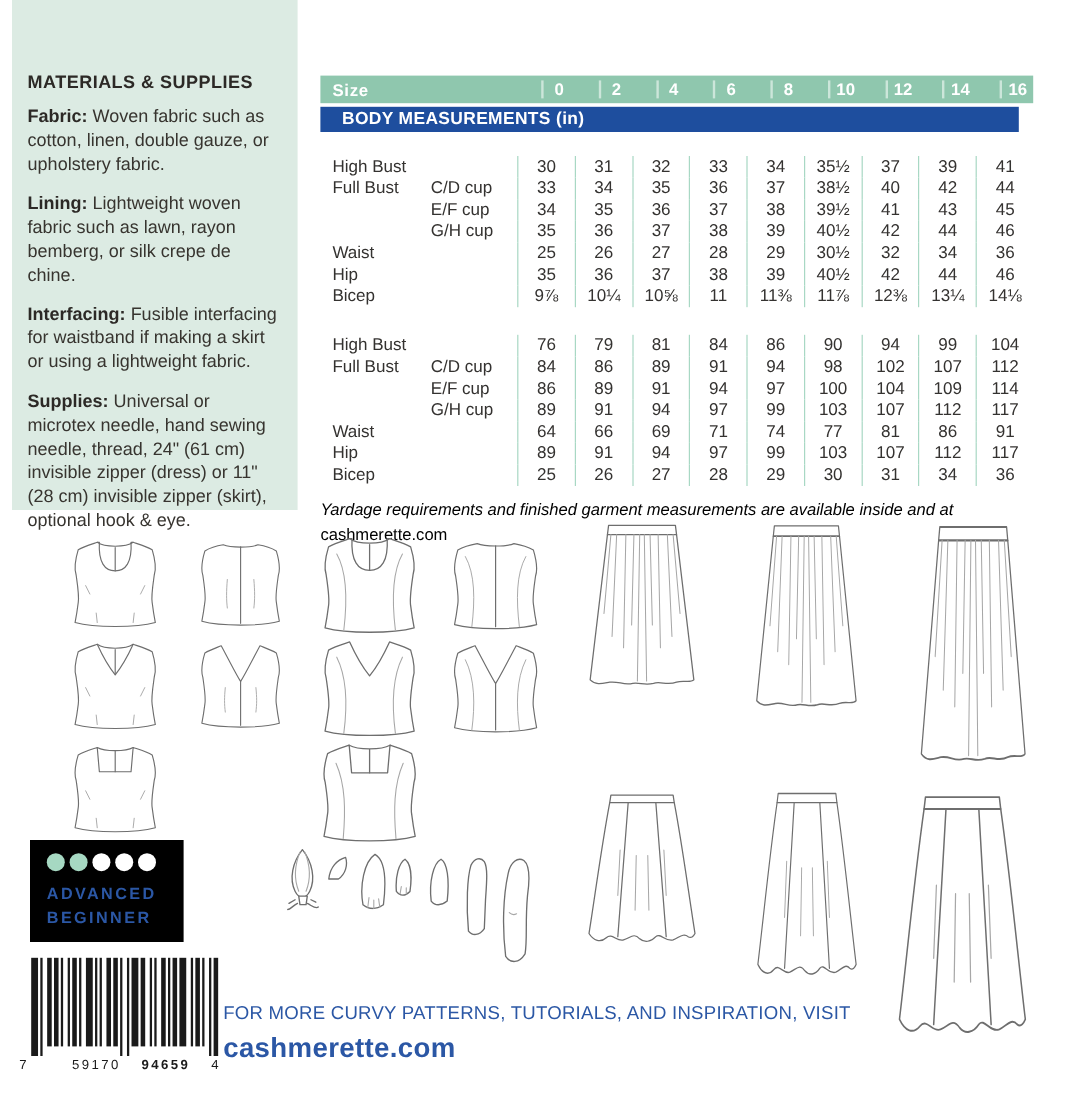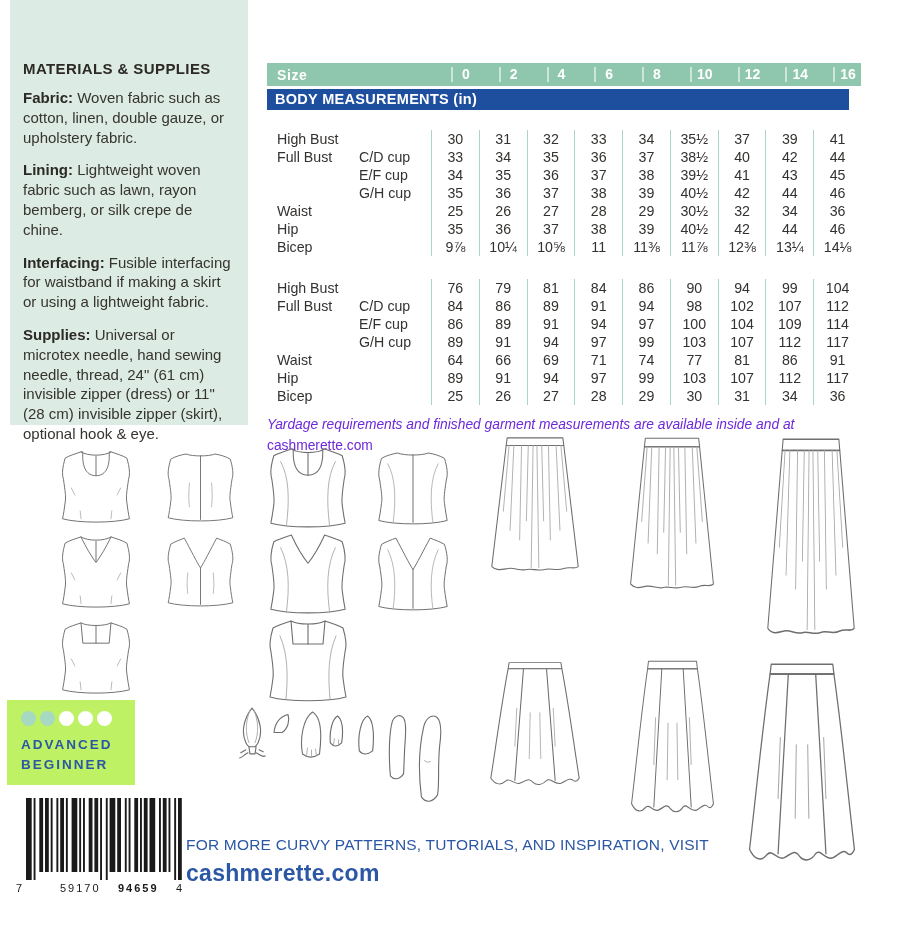--- a/index.html
+++ b/index.html
@@ -24,41 +24,41 @@
   .sidebar p b{color:#2c2926;}
 
   
   .size-table{position:absolute;left:267px;top:63px;width:594px;}
   .size-header{display:grid;grid-template-columns:164px repeat(9,1fr);
                background:var(--header-green);height:23px;align-items:center;
                color:#fff;font-weight:bold;font-size:14px;margin-bottom:3px;gap:20px;}
   .size-label{padding-left:10px;letter-spacing:.6px;}
   .szv{text-align:center;border-left:2px solid rgba(255,255,255,.55);height:15px;line-height:15px;}
   .banner{background:var(--banner-blue);color:#fff;font-weight:bold;font-size:14.5px;
-          height:21px;line-height:21px;padding-left:8px;letter-spacing:.3px;margin:2px 12px 0 0;}
+          height:21px;line-height:21px;padding-left:18px;letter-spacing:.3px;margin:2px 12px 0 0;}
   .section-rows{padding:20px 0 3px 0;}
   .mrow{display:grid;grid-template-columns:92px 72px repeat(9,1fr);height:18px;
         align-items:center;font-size:14.2px;color:var(--ink);}
   .mlabel{padding-left:10px;white-space:nowrap;}
   .msub{white-space:nowrap;}
   .mval{text-align:center;border-left:1.5px solid var(--sep-green);height:100%;
         display:flex;align-items:center;justify-content:center;}
-  .note{margin-top:7px;font-size:13.8px;color:#6d28d9;line-height:1.5;}
+  .note{margin-top:7px;font-size:13.8px;color:#000000;line-height:1.5;}
   .note .l1{font-style:italic;}
 
   
   .draw{position:absolute;}
   .draw svg{display:block;width:100%;height:100%;}
   .outline{fill:#ffffff;stroke:var(--line);stroke-width:1.1;stroke-linejoin:round;}
   .ol-line{fill:none;stroke:var(--line);stroke-width:1.1;stroke-linecap:round;}
   .detail{fill:none;stroke:var(--line-light);stroke-width:0.9;stroke-linecap:round;}
 
   
-  .skill{position:absolute;left:7px;top:700px;width:128px;height:85px;
-         background:#bef264;padding:11px 0 0 14px;}
+  .skill{position:absolute;left:25px;top:700px;width:128px;height:85px;
+         background:#000000;padding:11px 0 0 14px;}
   .dots{display:flex;gap:4px;}
   .dot{width:15px;height:15px;border-radius:50%;}
   .skill .label{margin-top:9px;color:var(--link-blue);font-weight:bold;font-size:13.5px;
                 letter-spacing:2px;line-height:1.5;}
 
   
   .barcode{position:absolute;left:16px;top:798px;width:168px;height:100px;}
   .barcode svg{display:block;}
   .bc-digits{position:absolute;top:84px;left:0;width:168px;font-size:11px;color:#1a1a1a;}
   .bc-digits span{position:absolute;}

